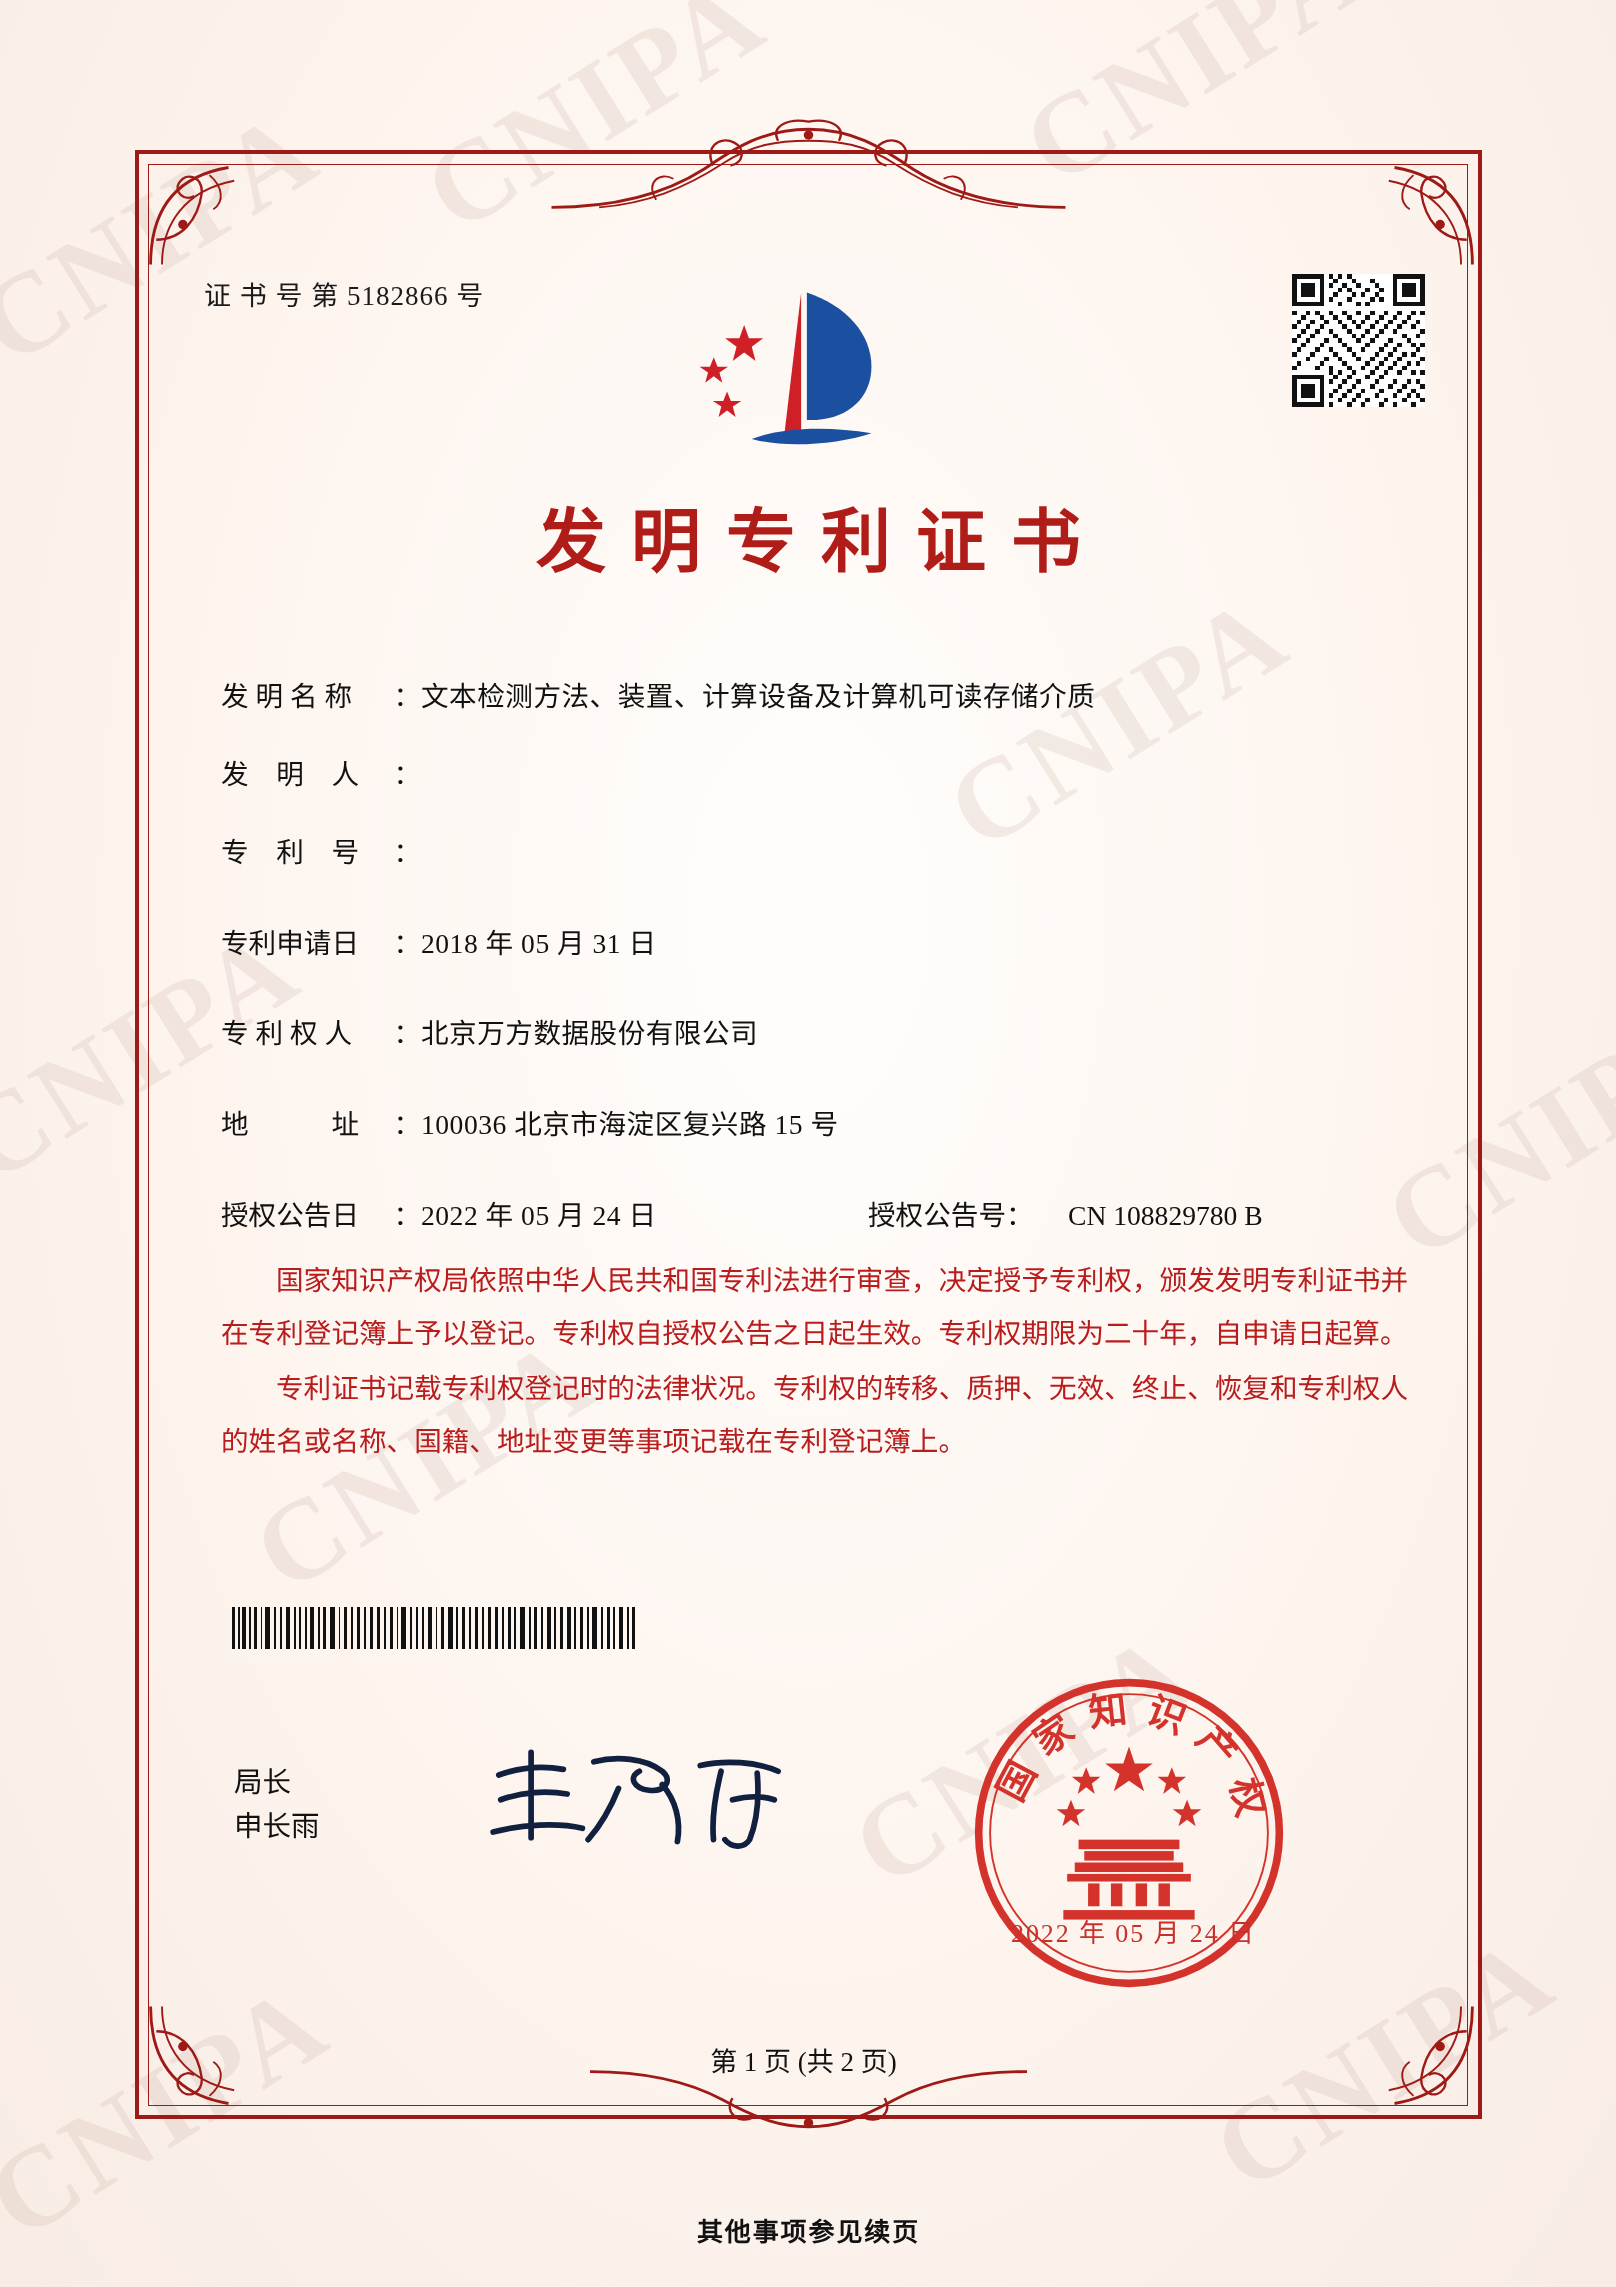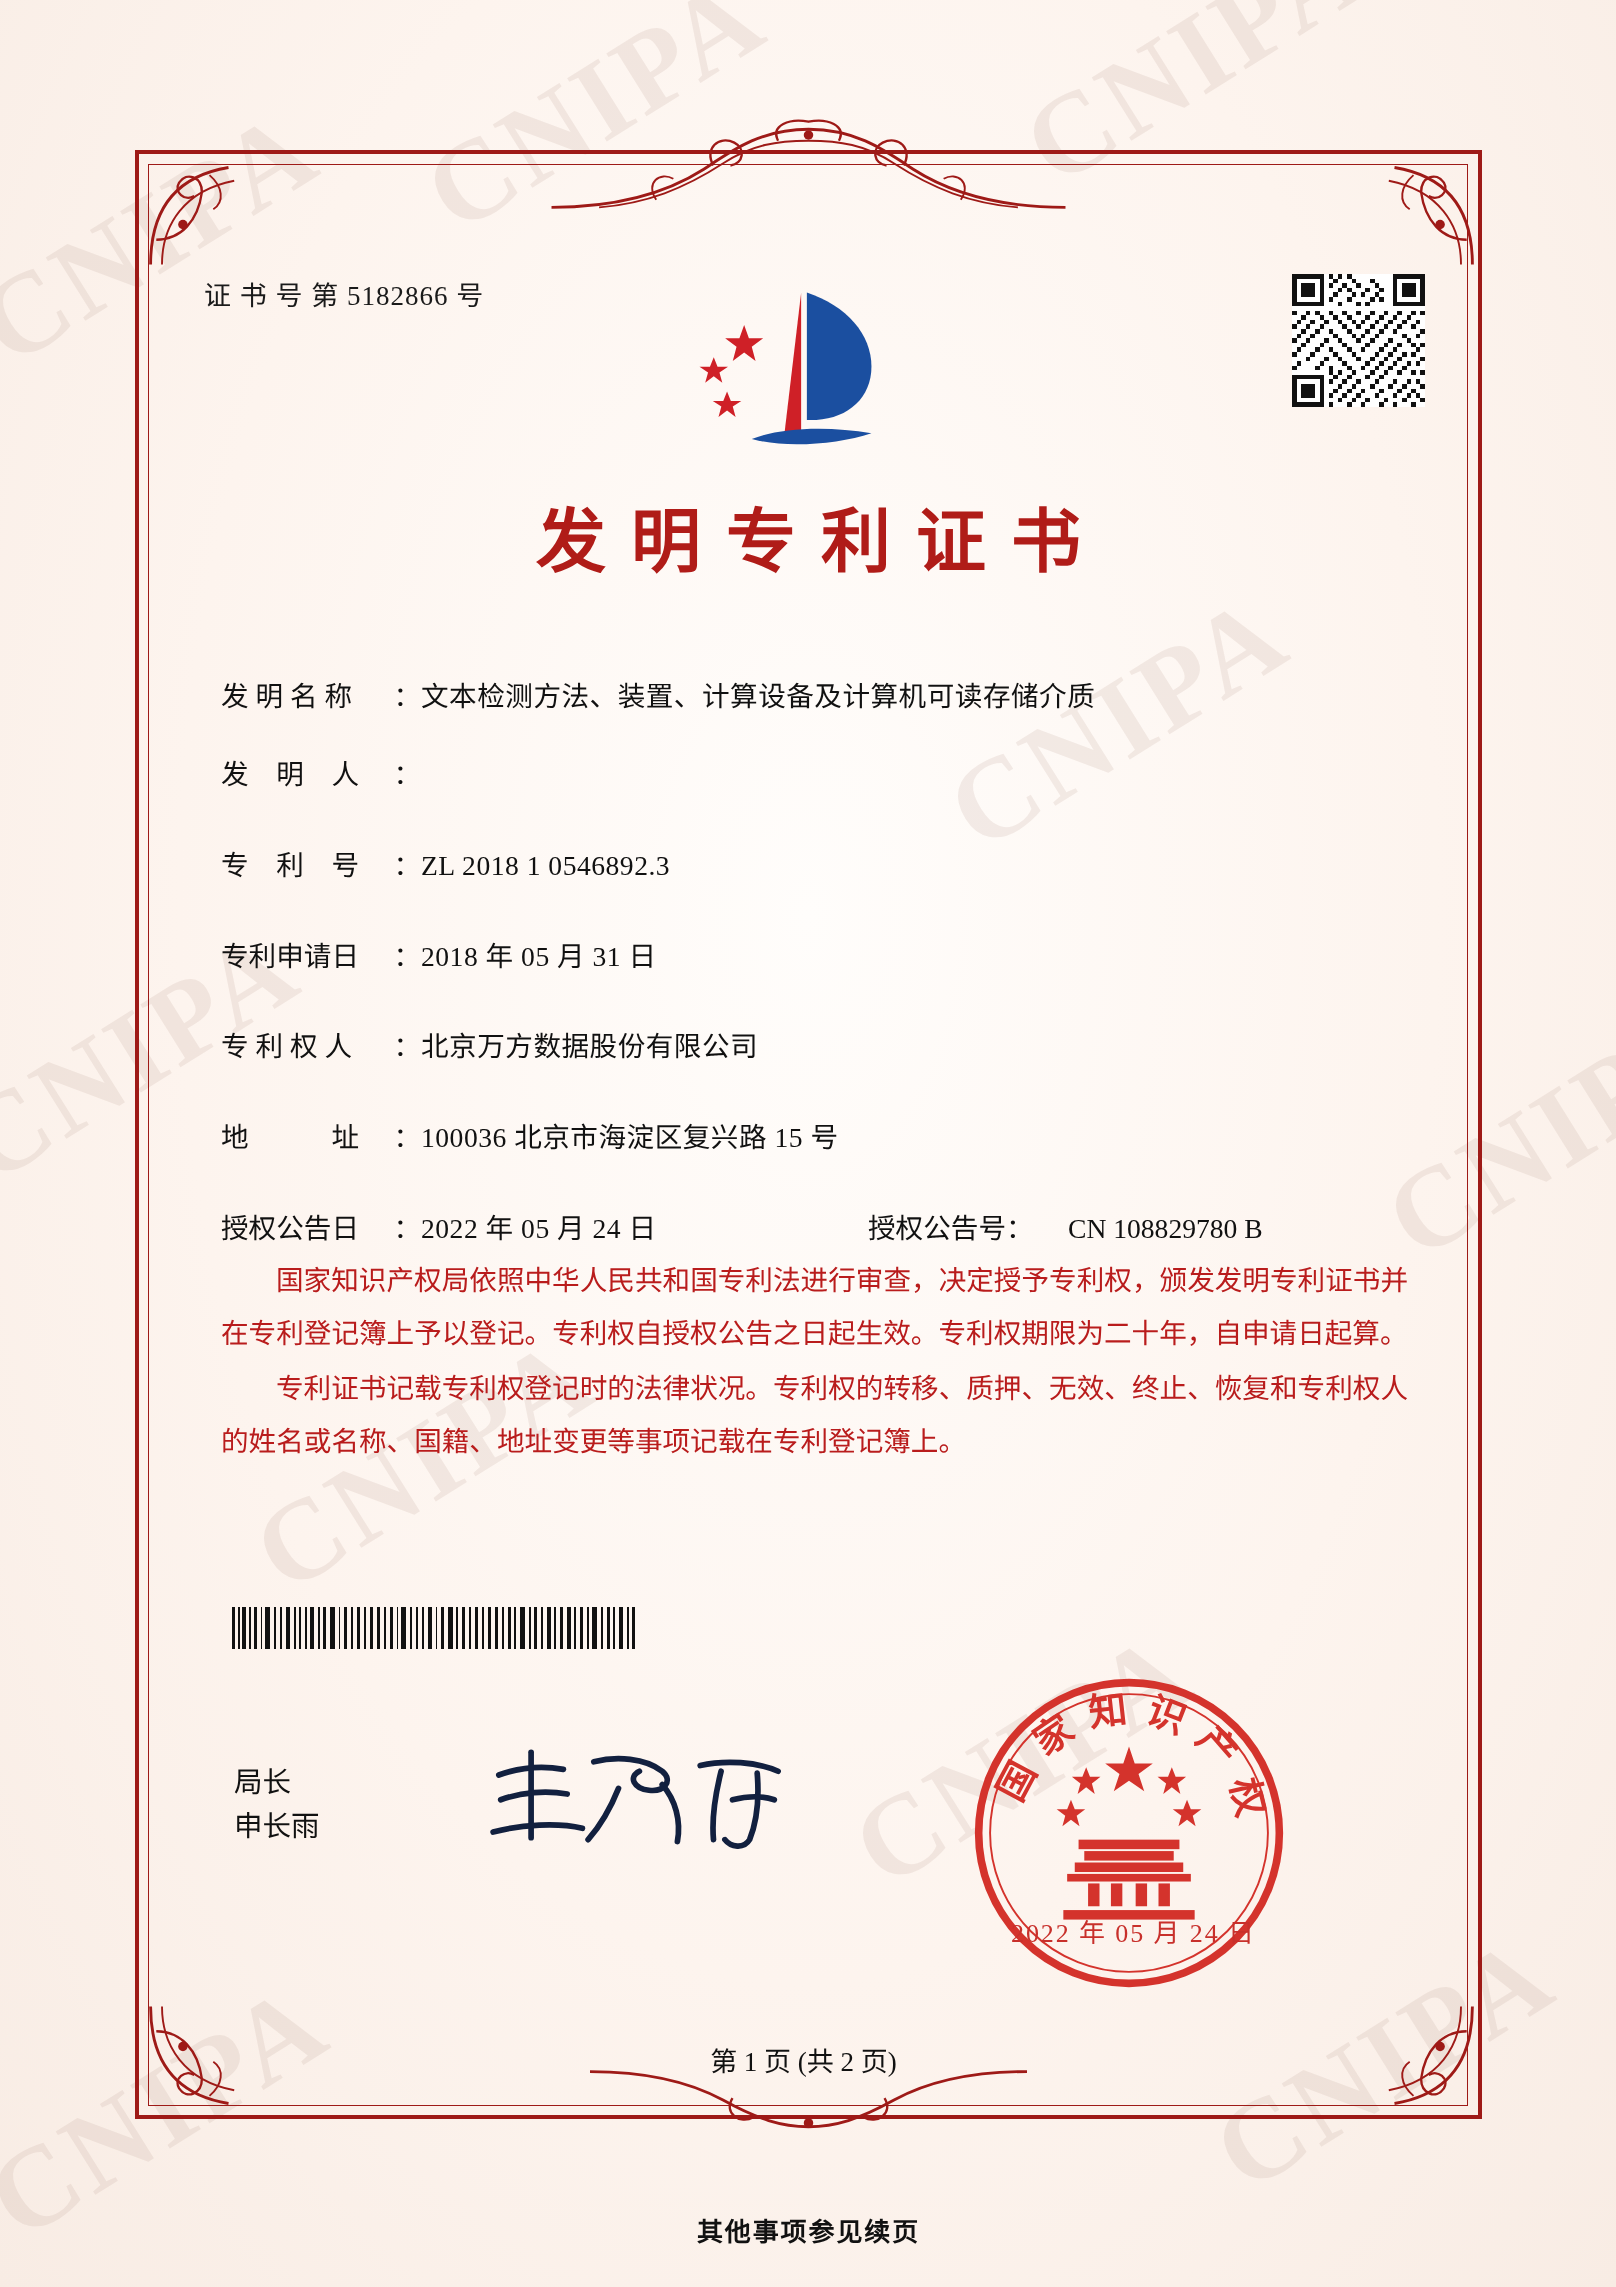--- a/index.html
+++ b/index.html
@@ -582,21 +582,20 @@
         <span class="lbl-txt">发　明　人</span>
         <span class="colon">：</span>
       </div>
     </div>
 
     <div class="field-row">
       <div class="field-label">
         <span class="lbl-txt">专　利　号</span>
         <span class="colon">：</span>
       </div>
-      <div class="field-value">ZL 2018 1 0546892.3</div>
     </div>
 
     <div class="field-row">
       <div class="field-label">
         <span class="lbl-txt">专利申请日</span>
         <span class="colon">：</span>
       </div>
       <div class="field-value">2018 年 05 月 31 日</div>
     </div>
 

